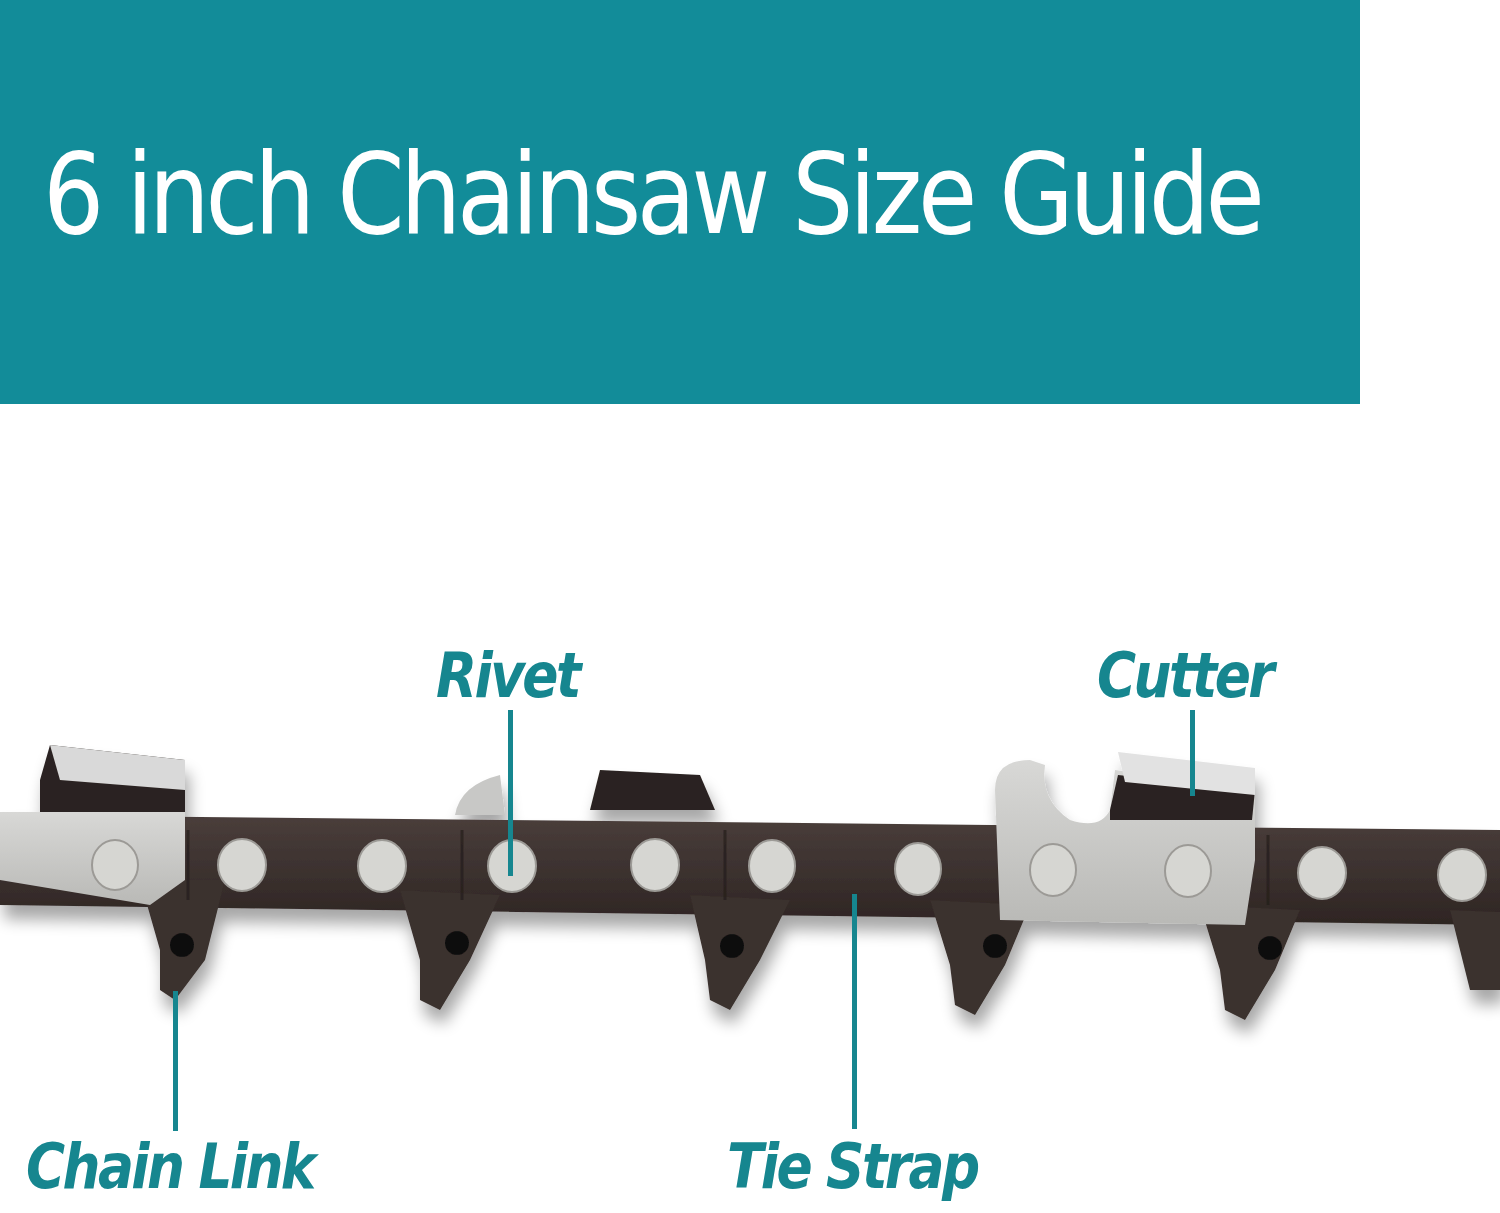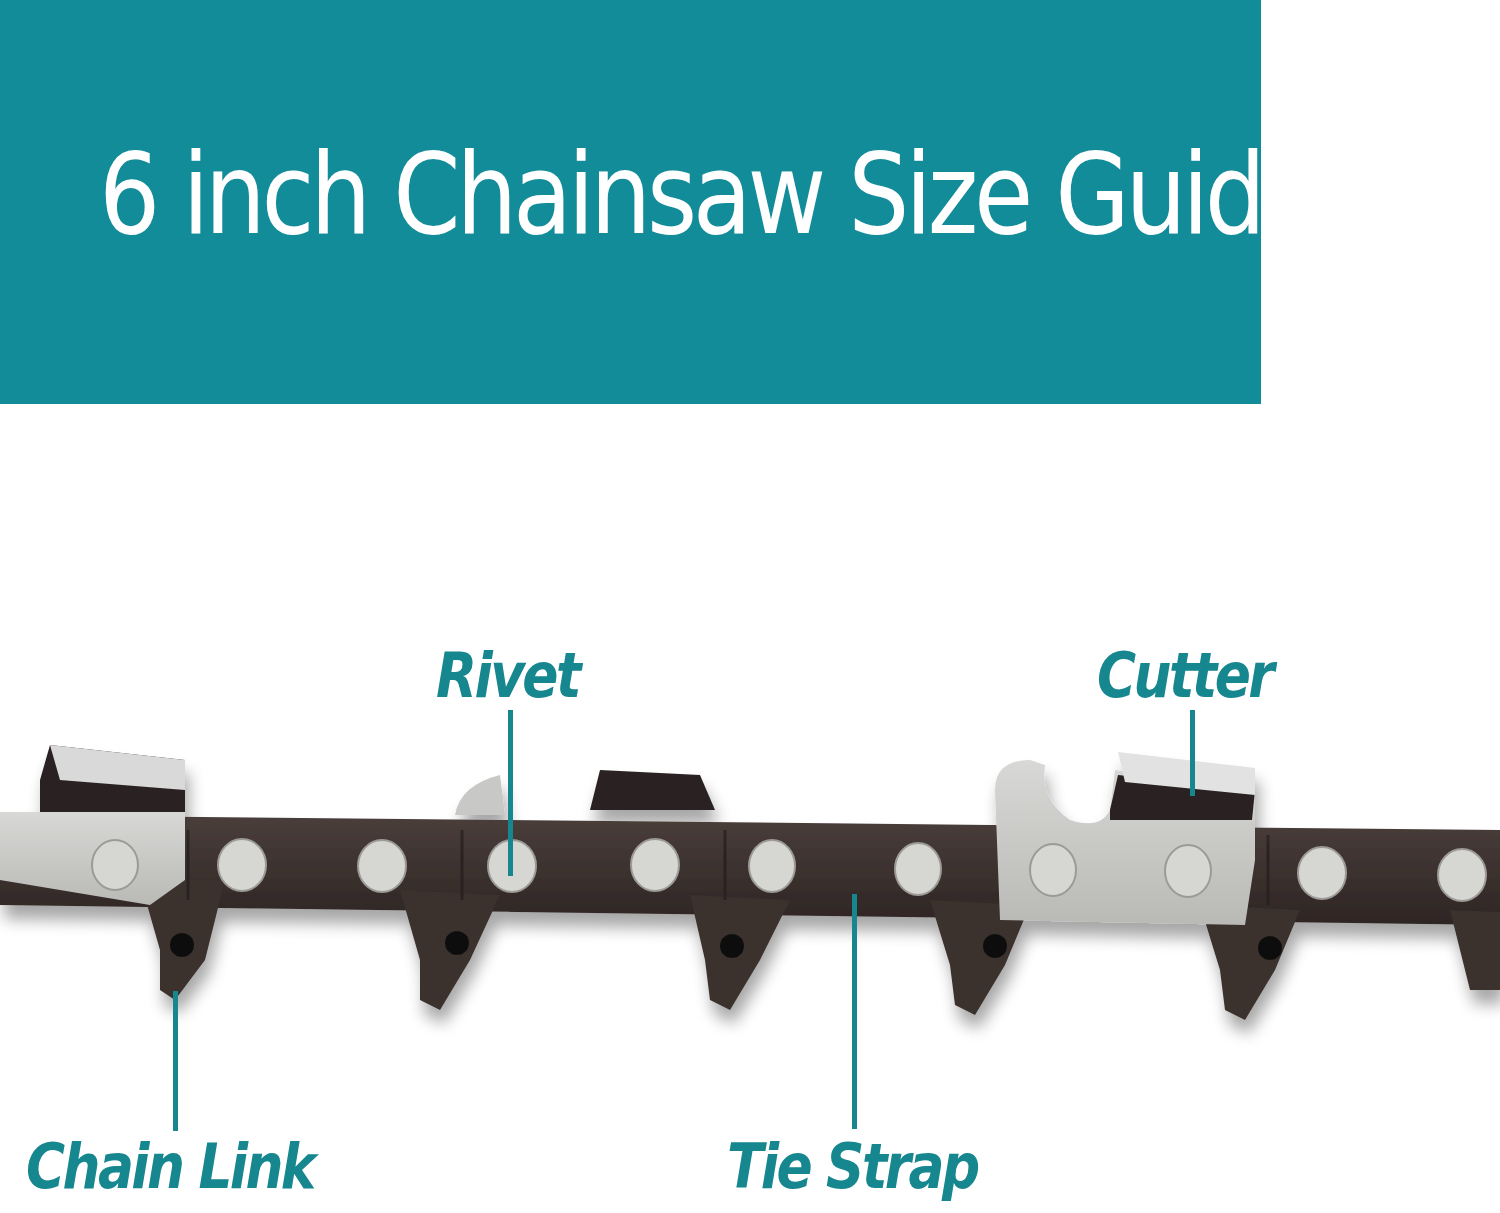--- a/index.html
+++ b/index.html
@@ -1,17 +1,17 @@
 <!DOCTYPE html>
 <html><head>
 <meta charset="utf-8">
 <style>
   html,body{margin:0;padding:0;}
   body{width:1500px;height:1213px;background:#ffffff;position:relative;overflow:hidden;font-family:"DejaVu Sans",sans-serif;}
-  .header{position:absolute;left:0;top:0;width:1261px;height:404px;background:#128c99;display:flex;align-items:center;justify-content:flex-start;}
+  .header{position:absolute;left:0;top:0;width:1360px;height:404px;background:#128c99;display:flex;align-items:center;justify-content:flex-end;}
   .title{color:#fff;font-size:112px;font-weight:400;letter-spacing:-5px;margin-top:-16px;font-family:"DejaVu Sans",sans-serif;transform:scaleX(0.86);white-space:nowrap;}
   .diagram{position:absolute;left:0;top:404px;width:1500px;height:647px;}
   .label{position:absolute;color:#16868f;font-style:italic;font-weight:bold;font-size:62px;letter-spacing:-3px;font-family:"DejaVu Sans",sans-serif;transform:scaleX(0.86);transform-origin:left top;white-space:nowrap;}
   .leader{position:absolute;width:5px;background:#16868f;}
 </style>
 </head>
 <body>
 
 <div class="header">
   <div class="title">6 inch Chainsaw Size Guide</div>

